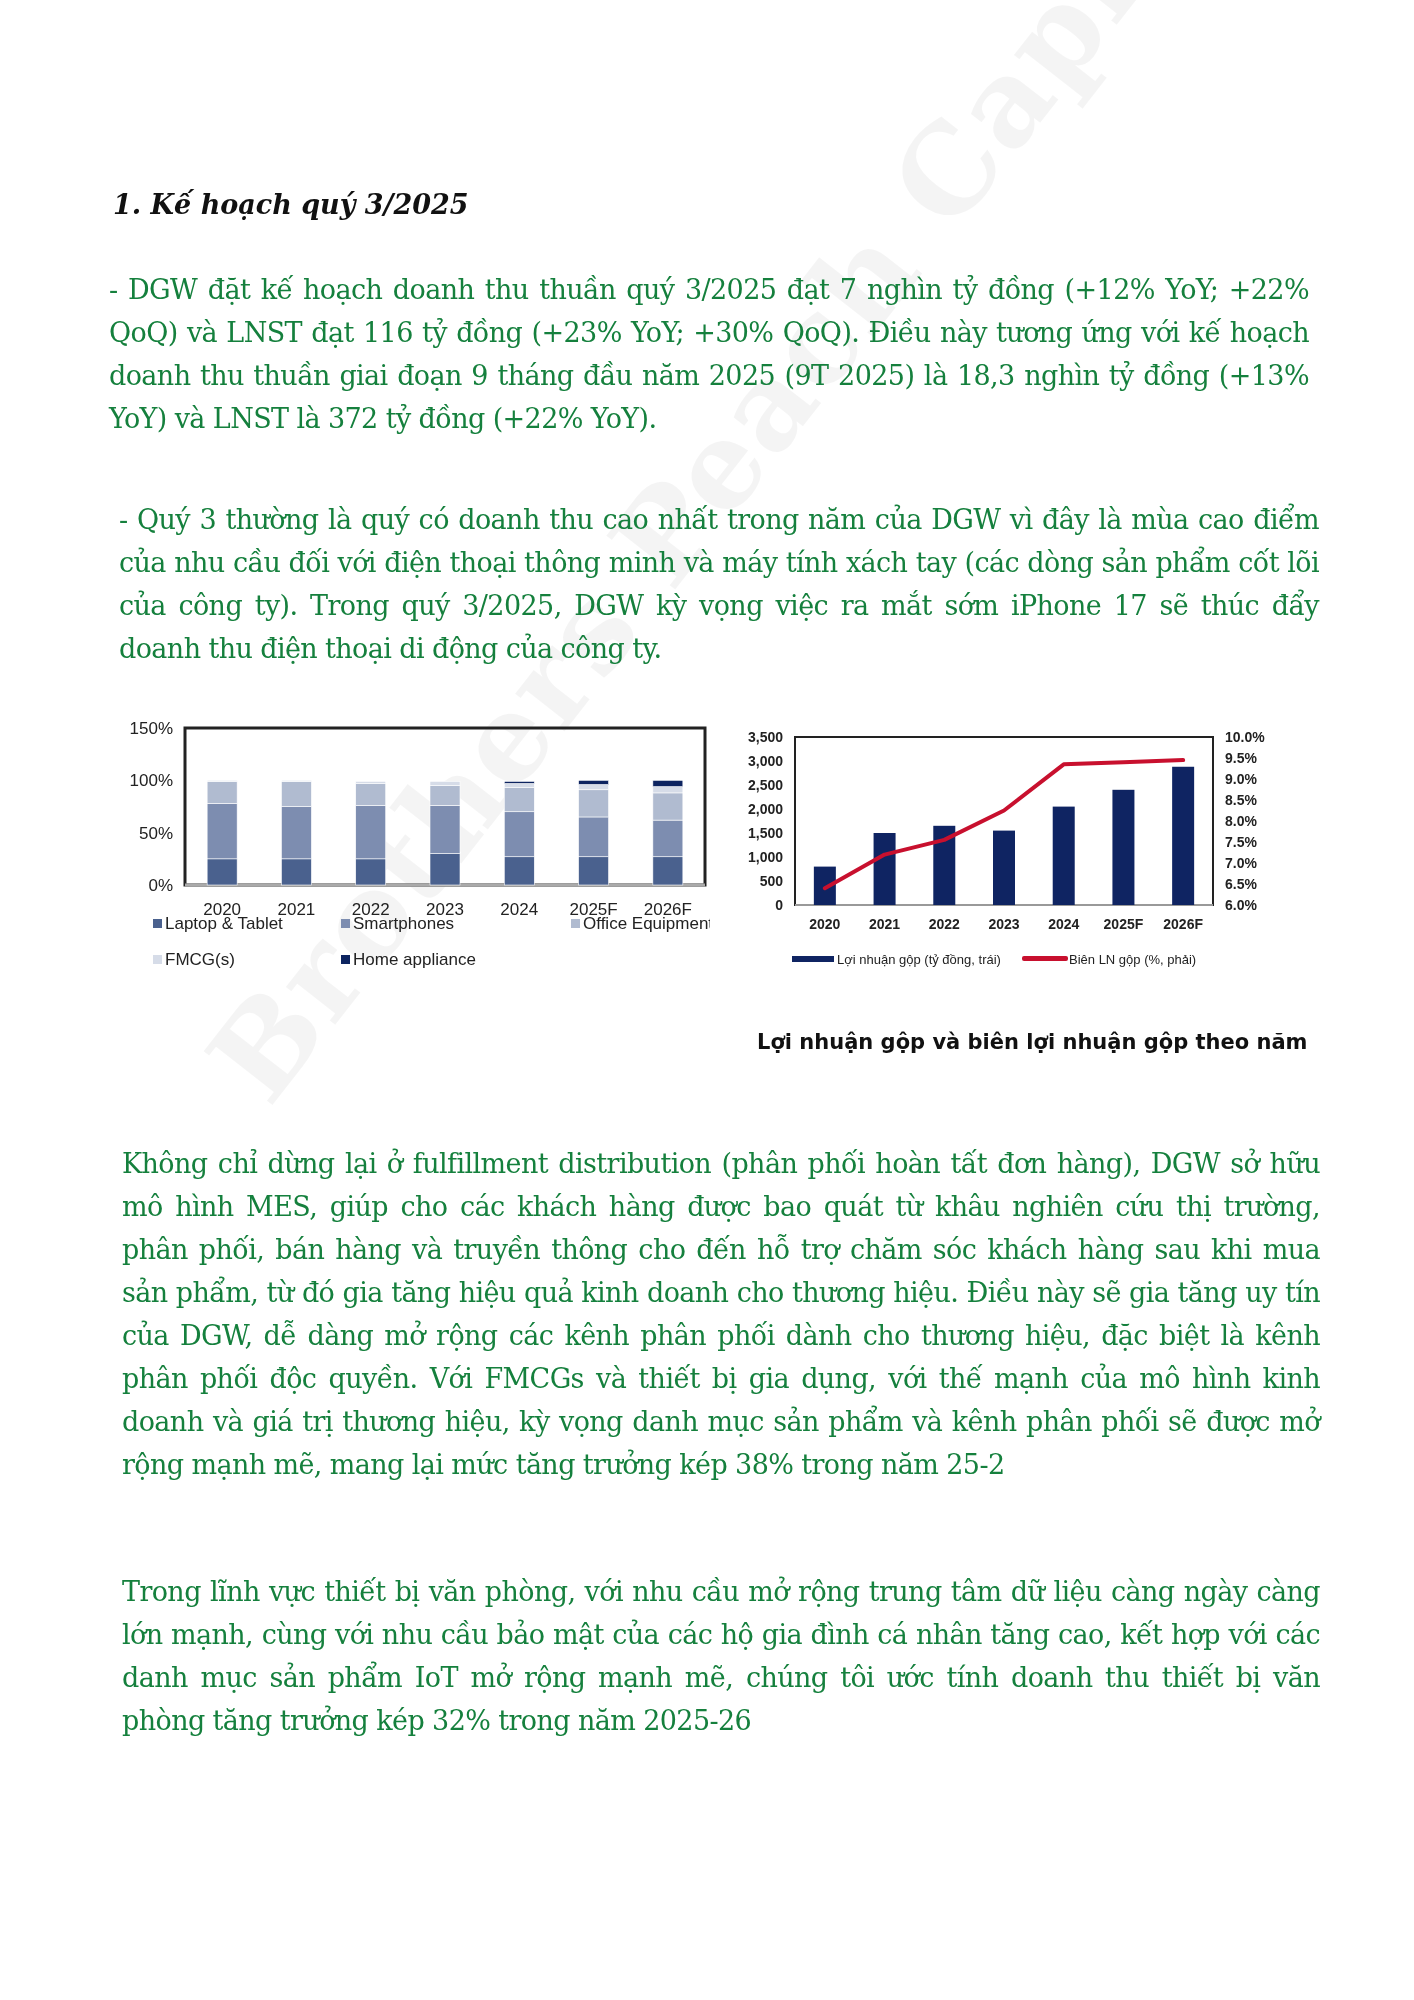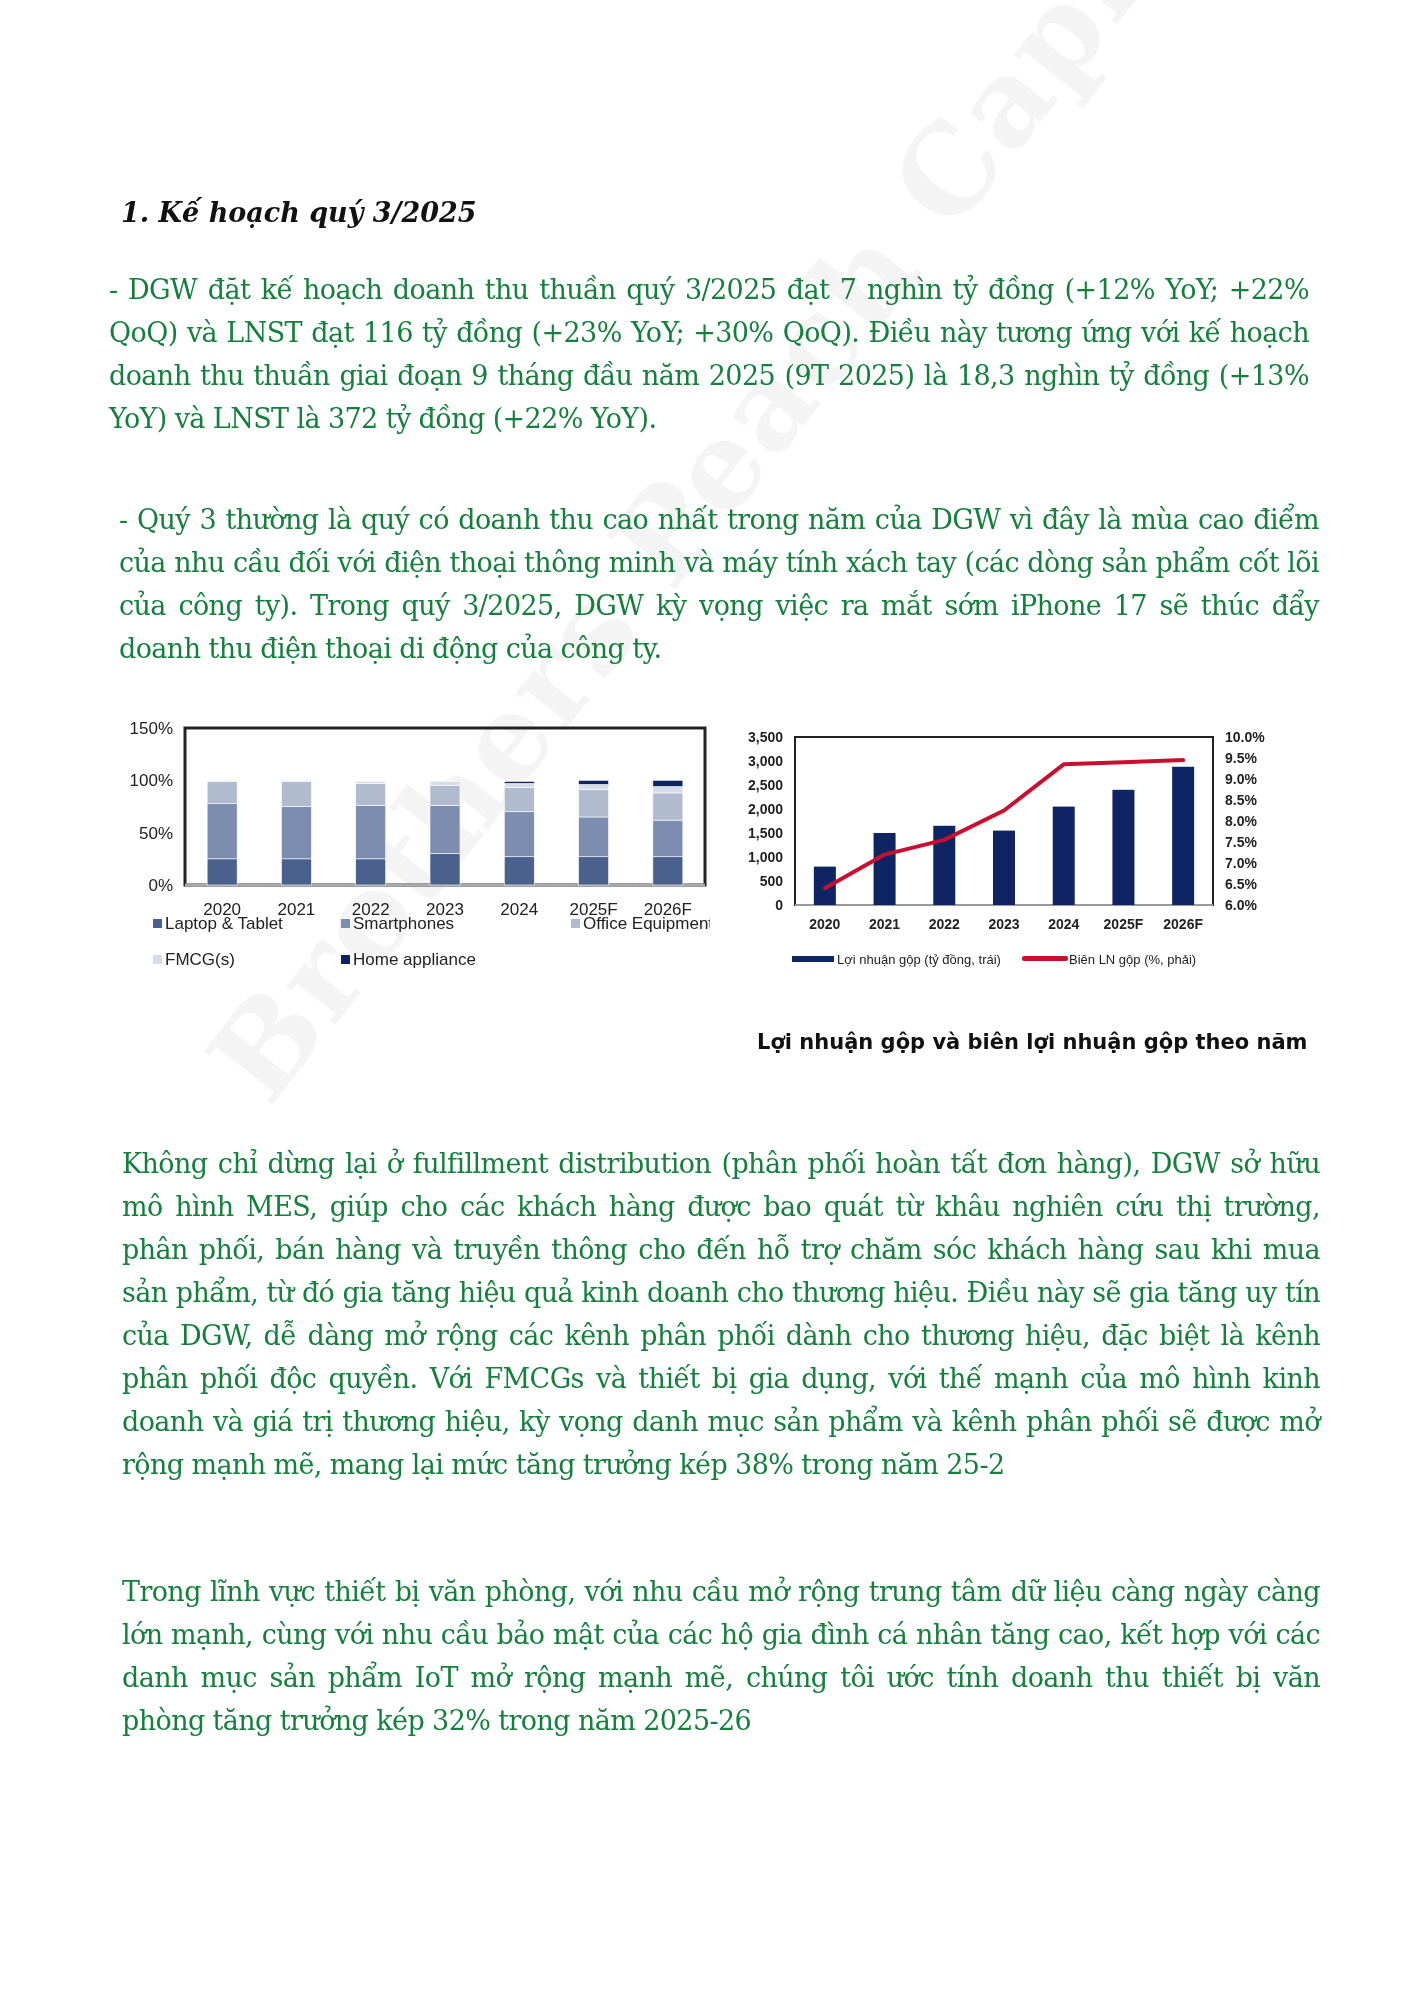--- a/index.html
+++ b/index.html
@@ -1,20 +1,20 @@
 <!DOCTYPE html>
 <html><head>
 <meta charset="utf-8">
 <style>
   html, body { margin: 0; padding: 0; background: #ffffff; }
   body { width: 1414px; height: 2000px; position: relative; overflow: hidden; font-family: "DejaVu Serif", serif; color: #1a1a1a; }
   .page { position: absolute; left: 0; top: 0; width: 1414px; height: 2000px; }
   .watermark { position: absolute; left: 180px; top: 1040px; transform: rotate(-52deg); transform-origin: left top; font-family: "DejaVu Serif", serif; font-weight: bold; font-size: 120px; color: rgba(0,0,0,0.045); white-space: nowrap; pointer-events: none; letter-spacing: 2px; }
   h1.title { position: absolute; left: 109px; top: 86px; margin: 0; font-family: "DejaVu Serif", serif; font-weight: bold; font-size: 36px; color: #1f4678; letter-spacing: -0.3px; }
-  h2.sub { position: absolute; left: 109px; top: 185px; margin: 12px; font-family: "DejaVu Serif", serif; font-weight: bold; font-style: italic; font-size: 27px; color: #111; }
+  h2.sub { position: absolute; left: 109px; top: 185px; margin: 4px; font-family: "DejaVu Serif", serif; font-weight: bold; font-style: italic; font-size: 27px; color: #111; }
   .para { position: absolute; font-family: "DejaVu Serif", serif; font-size: 27px; line-height: 43px; color: #15803d; text-align: justify; margin: 0; letter-spacing: -0.6px; }
   .p1 { left: 109px; top: 268px; width: 1200px; }
   .p2 { left: 119px; top: 482px; width: 1200px; margin-top: 16px; }
   .p3 { left: 122px; top: 1142px; width: 1198px; }
   .p4 { left: 122px; top: 1570px; width: 1198px; }
   .chart { position: absolute; font-family: "Liberation Sans", sans-serif; }
   .chart svg text { font-family: "Liberation Sans", sans-serif; }
   .caption { position: absolute; font-family: "DejaVu Sans", sans-serif; font-weight: bold; font-size: 21px; color: #111; white-space: nowrap; }
   .footer { position: absolute; left: 104px; top: 1908px; font-family: "DejaVu Sans", sans-serif; font-size: 26px; color: #333; white-space: nowrap; }
   .footer .line1 { display: inline-block; width: 718px; border-bottom: 2px solid #333; vertical-align: baseline; }

